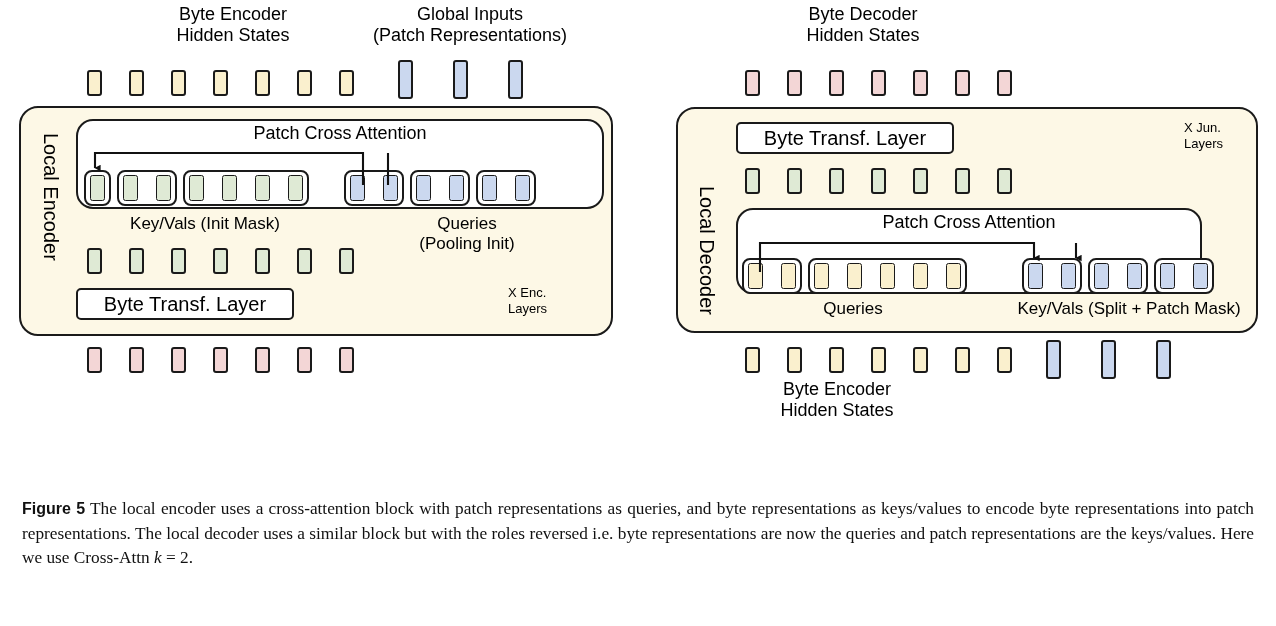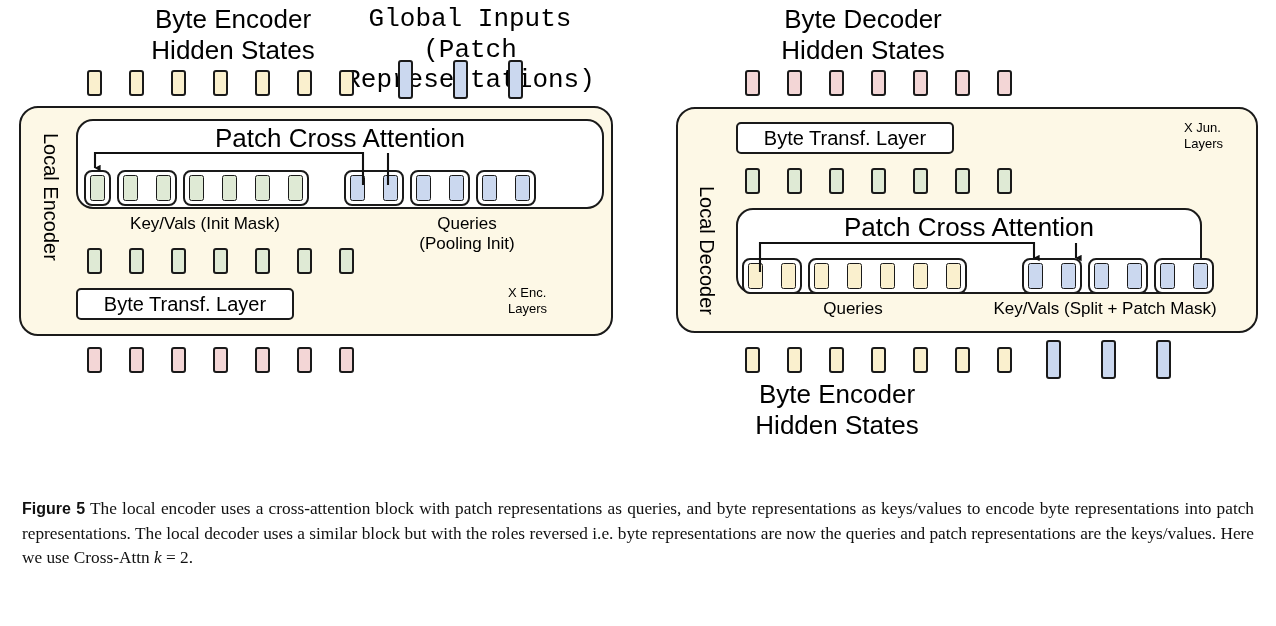--- a/index.html
+++ b/index.html
@@ -9,21 +9,21 @@
     color:#000;overflow:hidden;position:relative;
   }
   .fig{position:absolute;left:0;top:0;width:1276px;height:626px;}
 
   
   .lbl{
     position:absolute;text-align:center;
     font-family:"Liberation Sans",sans-serif;
     color:#000;line-height:1.18;white-space:pre-line;
   }
-  .lbl-lg{font-size:26px;}
+  .lbl-lg{font-size:18px;}
   .lbl-md{font-size:17px;}
   .lbl-sm{font-size:13px;line-height:1.25;}
 
   
   .tok{
     position:absolute;box-sizing:border-box;
     border:2.2px solid #1a1a1a;border-radius:3px;
   }
   .tok-sm{border-width:1.8px;border-radius:2.5px;}
 
@@ -74,21 +74,21 @@
   .caption i{font-family:"Liberation Serif",serif;font-style:italic;}
 </style>
 </head>
 <body>
 
 <div class="fig">
 
   <div class="lbl lbl-lg" style="left:118px;top:4px;width:230px;">Byte Encoder
 Hidden States</div>
 
-  <div class="lbl lbl-lg" style="left:300px;top:4px;width:340px;font-family:Liberation Mono, monospace;">Global Inputs
+  <div class="lbl lbl-lg" style="left:300px;top:4px;width:340px;">Global Inputs
 (Patch Representations)</div>
 
   <div id="enc-top-chips">
       <div class="tok" style="left: 87px; top: 70px; width: 15px; height: 26px; background: rgb(250, 240, 206);"></div>
       <div class="tok" style="left: 129px; top: 70px; width: 15px; height: 26px; background: rgb(250, 240, 206);"></div>
       <div class="tok" style="left: 171px; top: 70px; width: 15px; height: 26px; background: rgb(250, 240, 206);"></div>
       <div class="tok" style="left: 213px; top: 70px; width: 15px; height: 26px; background: rgb(250, 240, 206);"></div>
       <div class="tok" style="left: 255px; top: 70px; width: 15px; height: 26px; background: rgb(250, 240, 206);"></div>
       <div class="tok" style="left: 297px; top: 70px; width: 15px; height: 26px; background: rgb(250, 240, 206);"></div>
       <div class="tok" style="left: 339px; top: 70px; width: 15px; height: 26px; background: rgb(250, 240, 206);"></div>
@@ -212,21 +212,21 @@
       <div class="tok tok-sm" style="left: 1061px; top: 263px; width: 15px; height: 26px; background: rgb(203, 216, 239);"></div>
       <div class="grp" style="left: 1088px; top: 258px; width: 60px; height: 36px;"></div>
       <div class="tok tok-sm" style="left: 1094px; top: 263px; width: 15px; height: 26px; background: rgb(203, 216, 239);"></div>
       <div class="tok tok-sm" style="left: 1127px; top: 263px; width: 15px; height: 26px; background: rgb(203, 216, 239);"></div>
       <div class="grp" style="left: 1154px; top: 258px; width: 60px; height: 36px;"></div>
       <div class="tok tok-sm" style="left: 1160px; top: 263px; width: 15px; height: 26px; background: rgb(203, 216, 239);"></div>
       <div class="tok tok-sm" style="left: 1193px; top: 263px; width: 15px; height: 26px; background: rgb(203, 216, 239);"></div>
     </div>
 
   <div class="lbl lbl-md" style="left:758px;top:299px;width:190px;">Queries</div>
-  <div class="lbl lbl-md" style="left:970px;top:299px;width:270px;">Key/Vals (Split + Patch Mask)</div>
+  <div class="lbl lbl-md" style="left:994px;top:299px;width:270px;">Key/Vals (Split + Patch Mask)</div>
 
   <div id="dec-bot-cream">
       <div class="tok" style="left: 745px; top: 347px; width: 15px; height: 26px; background: rgb(250, 240, 206);"></div>
       <div class="tok" style="left: 787px; top: 347px; width: 15px; height: 26px; background: rgb(250, 240, 206);"></div>
       <div class="tok" style="left: 829px; top: 347px; width: 15px; height: 26px; background: rgb(250, 240, 206);"></div>
       <div class="tok" style="left: 871px; top: 347px; width: 15px; height: 26px; background: rgb(250, 240, 206);"></div>
       <div class="tok" style="left: 913px; top: 347px; width: 15px; height: 26px; background: rgb(250, 240, 206);"></div>
       <div class="tok" style="left: 955px; top: 347px; width: 15px; height: 26px; background: rgb(250, 240, 206);"></div>
       <div class="tok" style="left: 997px; top: 347px; width: 15px; height: 26px; background: rgb(250, 240, 206);"></div>
     </div>

